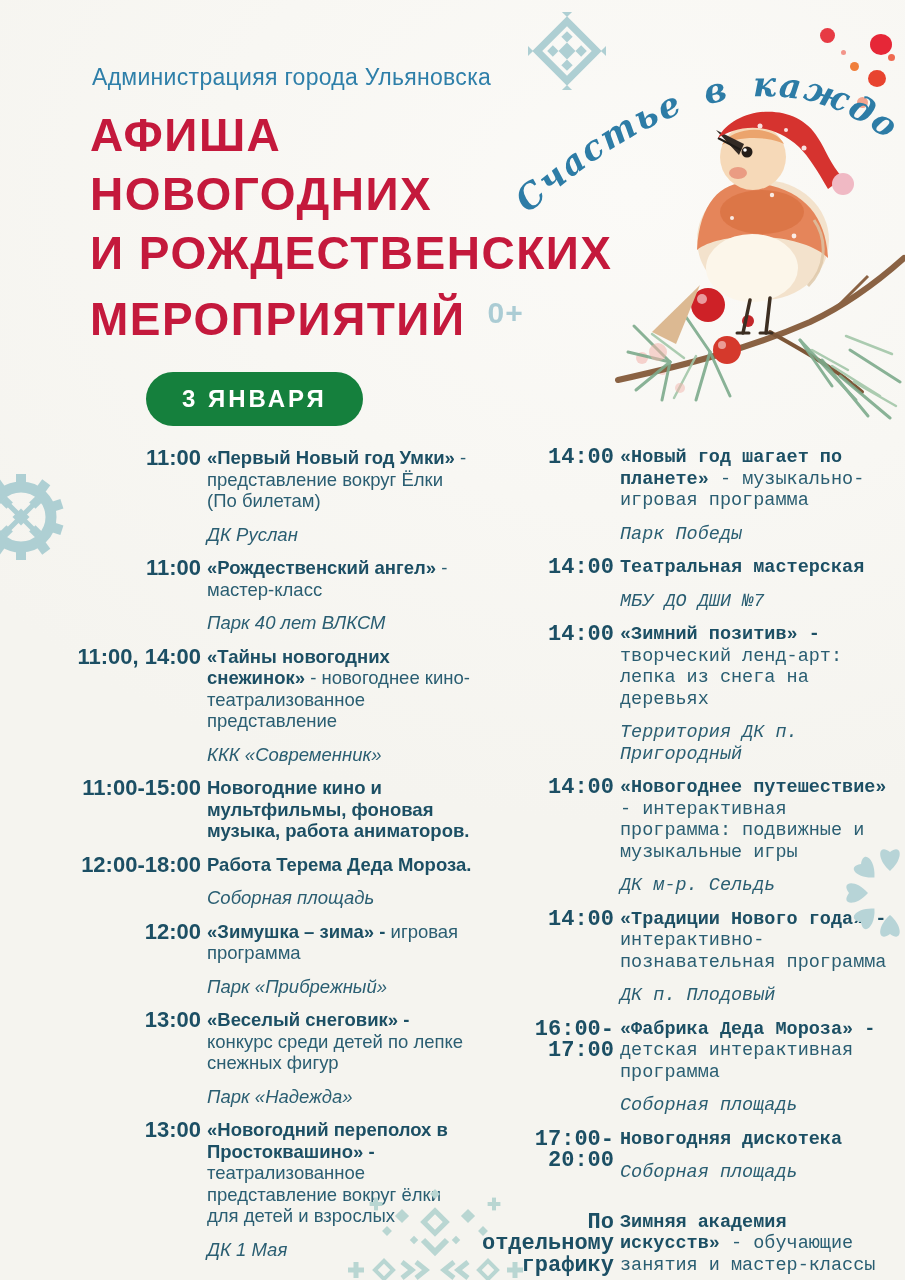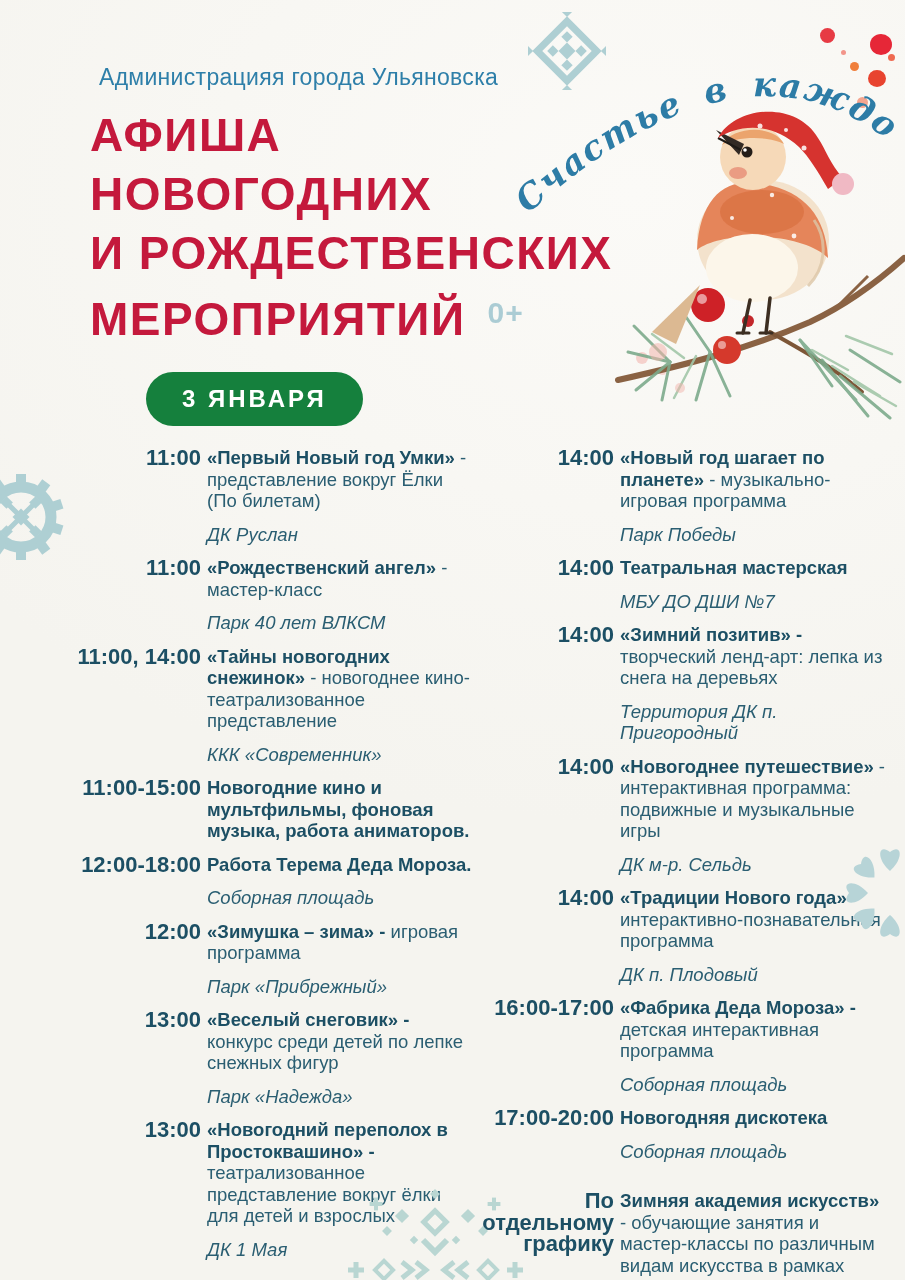--- a/index.html
+++ b/index.html
@@ -4,21 +4,21 @@
 <style>
   html,body{margin:0;padding:0;}
   body{
     width:905px;height:1280px;overflow:hidden;position:relative;
     font-family:"Liberation Sans","DejaVu Sans",sans-serif;
     background-color:#f7f6f2;
     background-image:radial-gradient(1200px 900px at 70% 15%, #fbfaf7 0%, #f5f4ef 70%);
   }
   .header-line{
     position:absolute;left:92px;top:64px;
-    font-size:23px;color:#2e7fa9;letter-spacing:.3px;margin-left:7px;
+    font-size:23px;color:#2e7fa9;letter-spacing:.3px;
   }
   .poster-title{
     position:absolute;left:90px;top:106px;
     color:#c4193c;font-weight:bold;font-size:46px;line-height:59px;letter-spacing:1.5px;
   }
   .age{
     display:inline-block;color:#abccd4;font-size:30px;font-weight:bold;
     margin-left:22px;vertical-align:12px;letter-spacing:1px;
   }
   .date-badge{
@@ -28,21 +28,21 @@
   }
   .schedule{
     position:absolute;left:75px;top:447px;width:812px;
     display:grid;grid-template-columns:397px 1fr;column-gap:8px;
   }
   .column{display:flex;flex-direction:column;gap:12px;}
   .event{
     display:grid;grid-template-columns:132px 1fr;
     color:#2a5e72;font-size:18.5px;line-height:21.5px;
   }
-  .column-right .event{grid-template-columns:140px 1fr;}
+  .column-right .event{grid-template-columns:140px 1fr;font-family:Liberation Mono, monospace;}
   .column-right .event:nth-child(8),
   .column-right .event:nth-child(9){margin-top:16px;}
   .event-time{font-weight:bold;color:#1c4f64;font-size:22px;padding-right:6px;text-align:right;}
   .event-text b{color:#1c4f64;}
   .venue{font-style:italic;margin-top:12px;}
   
   .ornament-top{position:absolute;left:528px;top:12px;}
   .gear-flake{position:absolute;left:-22px;top:474px;}
   .heart-flake{position:absolute;left:830px;top:833px;}
   .pixel-flake{position:absolute;left:330px;top:1188px;}

